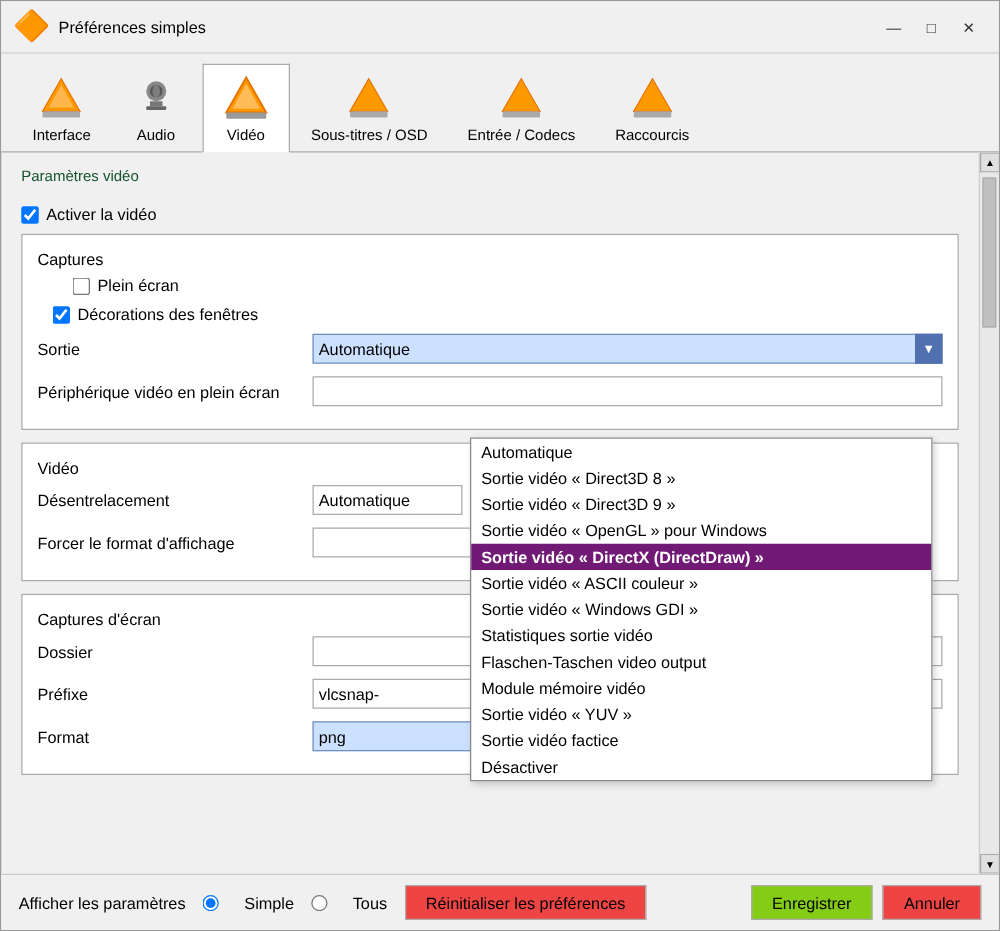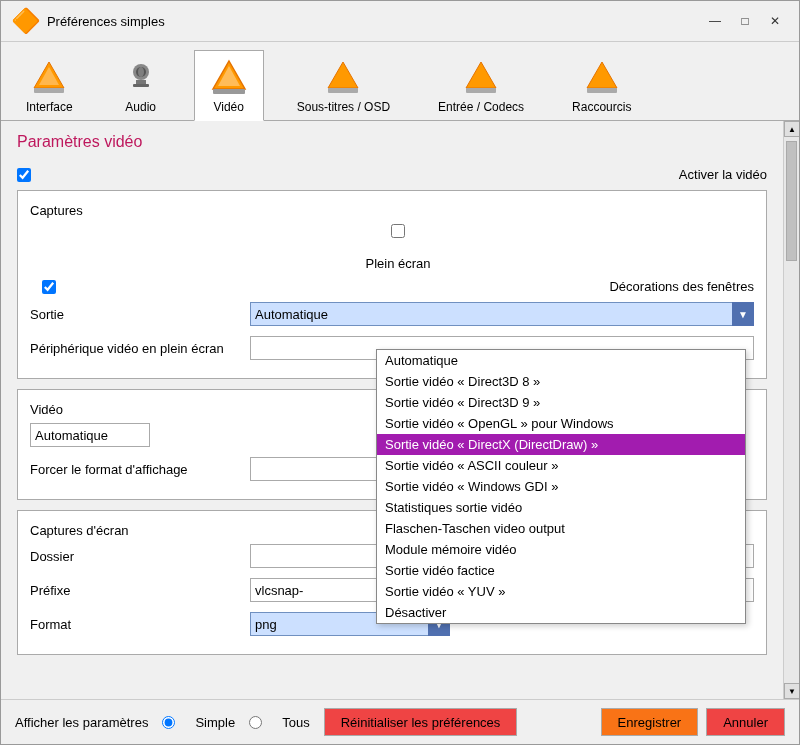--- a/index.html
+++ b/index.html
@@ -55,21 +55,21 @@
       align-items: center;
       justify-content: center;
       color: #333;
     }
 
     
     .tab-bar {
       display: flex;
       background: #f0f0f0;
       padding: 8px 10px 0 10px;
-      gap: 18px;
+      gap: 2px;
       border-bottom: 1px solid #aaa;
     }
     .tab-item {
       display: flex;
       flex-direction: column;
       align-items: center;
       padding: 6px 14px 6px 14px;
       cursor: pointer;
       border: 1px solid transparent;
       border-bottom: none;
@@ -129,38 +129,37 @@
     }
     .scrollbar-thumb {
       flex: 0 0 60px;
       background: #c0c0c0;
       border: 1px solid #aaa;
       margin: 2px;
       cursor: pointer;
     }
 
     .page-title {
-      font-size: 16px;
+      font-size: 12px;
       font-weight: 300;
       margin-bottom: 16px;
-      color: #be185d;
+      color: #14532d;
     }
     .section-box {
       border: 1px solid #aaa;
       padding: 8px 12px;
       margin-bottom: 10px;
       background: #fff;
     }
 
     .checkbox-row {
       display: flex;
       align-items: center;
-      gap: 18px;
+      gap: 6px;
       margin-bottom: 8px;
-      justify-content: space-between;
     }
     .checkbox-row input[type=checkbox] {
       width: 14px;
       height: 14px;
       cursor: pointer;
     }
 
     .field-row {
       display: flex;
       align-items: center;
@@ -227,22 +226,23 @@
       box-shadow: 2px 2px 6px rgba(0,0,0,0.2);
       z-index: 100;
     }
     .dropdown-item {
       padding: 3px 8px;
       font-size: 13px;
       cursor: pointer;
       white-space: nowrap;
     }
     .dropdown-item.selected {
-      background: #a21caf;
+      background: #701a75;
       color: white;
+      font-weight: bold;
     }
 
     
     .bottom-bar {
       padding: 8px 14px;
       border-top: 1px solid #ccc;
       background: #f0f0f0;
       display: flex;
       align-items: center;
       gap: 14px;
@@ -267,21 +267,21 @@
     .btn {
       height: 28px;
       padding: 0 16px;
       border: 1px solid #aaa;
       background: #ef4444;
       font-size: 13px;
       cursor: pointer;
       white-space: nowrap;
     }
     .btn.primary {
-      background: #f97316;
+      background: #84cc16;
       border: 1px solid #aaa;
     }
 
     
     .vlc-cone {
       font-size: 24px;
     }
   </style>
 </head>
 <body>
@@ -375,21 +375,21 @@
       <div class="page-title">Paramètres vidéo</div>
 
       <div class="checkbox-row">
         <input type="checkbox" id="cb-activate" checked="" style="">
         <label for="cb-activate">Activer la vidéo</label>
       </div>
 
       <div class="section-box">
         <div class="section-group-label">Captures</div>
 
-        <div class="checkbox-row" style="margin-left:12px;flex-direction:column;">
+        <div class="checkbox-row" style="margin-left:28px;">
           <input type="checkbox" id="cb-fullscreen" style="">
           <label for="cb-fullscreen">Plein écran</label>
         </div>
 
         <div class="checkbox-row" style="margin-left:12px;">
           <input type="checkbox" id="cb-deco" checked="" style="">
           <label for="cb-deco">Décorations des fenêtres</label>
         </div>
 
         <div class="field-row">
@@ -405,20 +405,21 @@
         <div class="field-row">
           <span class="field-label">Périphérique vidéo en plein écran</span>
           <input type="text" class="field-input" style="flex: 1 1 0%;">
         </div>
       </div>
 
       <div class="section-box">
         <div class="section-group-label">Vidéo</div>
 
         <div class="field-row">
+          <span class="field-label">Désentrelacement</span>
           <input type="text" class="field-input" style="width: 120px; flex: 0 0 auto;" value="Automatique">
         </div>
 
         <div class="field-row">
           <span class="field-label">Forcer le format d'affichage</span>
           <input type="text" class="field-input" style="width: 180px; flex: 0 0 auto;">
         </div>
       </div>
 
       <div class="section-box">
@@ -449,22 +450,22 @@
         <div class="dropdown-item">Automatique</div>
         <div class="dropdown-item">Sortie vidéo « Direct3D 8 »</div>
         <div class="dropdown-item">Sortie vidéo « Direct3D 9 »</div>
         <div class="dropdown-item">Sortie vidéo « OpenGL » pour Windows</div>
         <div class="dropdown-item selected">Sortie vidéo « DirectX (DirectDraw) »</div>
         <div class="dropdown-item">Sortie vidéo « ASCII couleur »</div>
         <div class="dropdown-item">Sortie vidéo « Windows GDI »</div>
         <div class="dropdown-item">Statistiques sortie vidéo</div>
         <div class="dropdown-item">Flaschen-Taschen video output</div>
         <div class="dropdown-item">Module mémoire vidéo</div>
+        <div class="dropdown-item">Sortie vidéo « YUV »</div>
         <div class="dropdown-item">Sortie vidéo factice</div>
-        <div class="dropdown-item">Sortie vidéo « YUV »</div>
         <div class="dropdown-item">Désactiver</div>
       </div>
 
     </div>
 
     <div class="scrollbar-track">
       <button class="scrollbar-btn">▲</button>
       <div style="flex:1;position:relative;background:#e8e8e8;">
         <div class="scrollbar-thumb" style="margin-top:4px;height:120px;"></div>
       </div>

